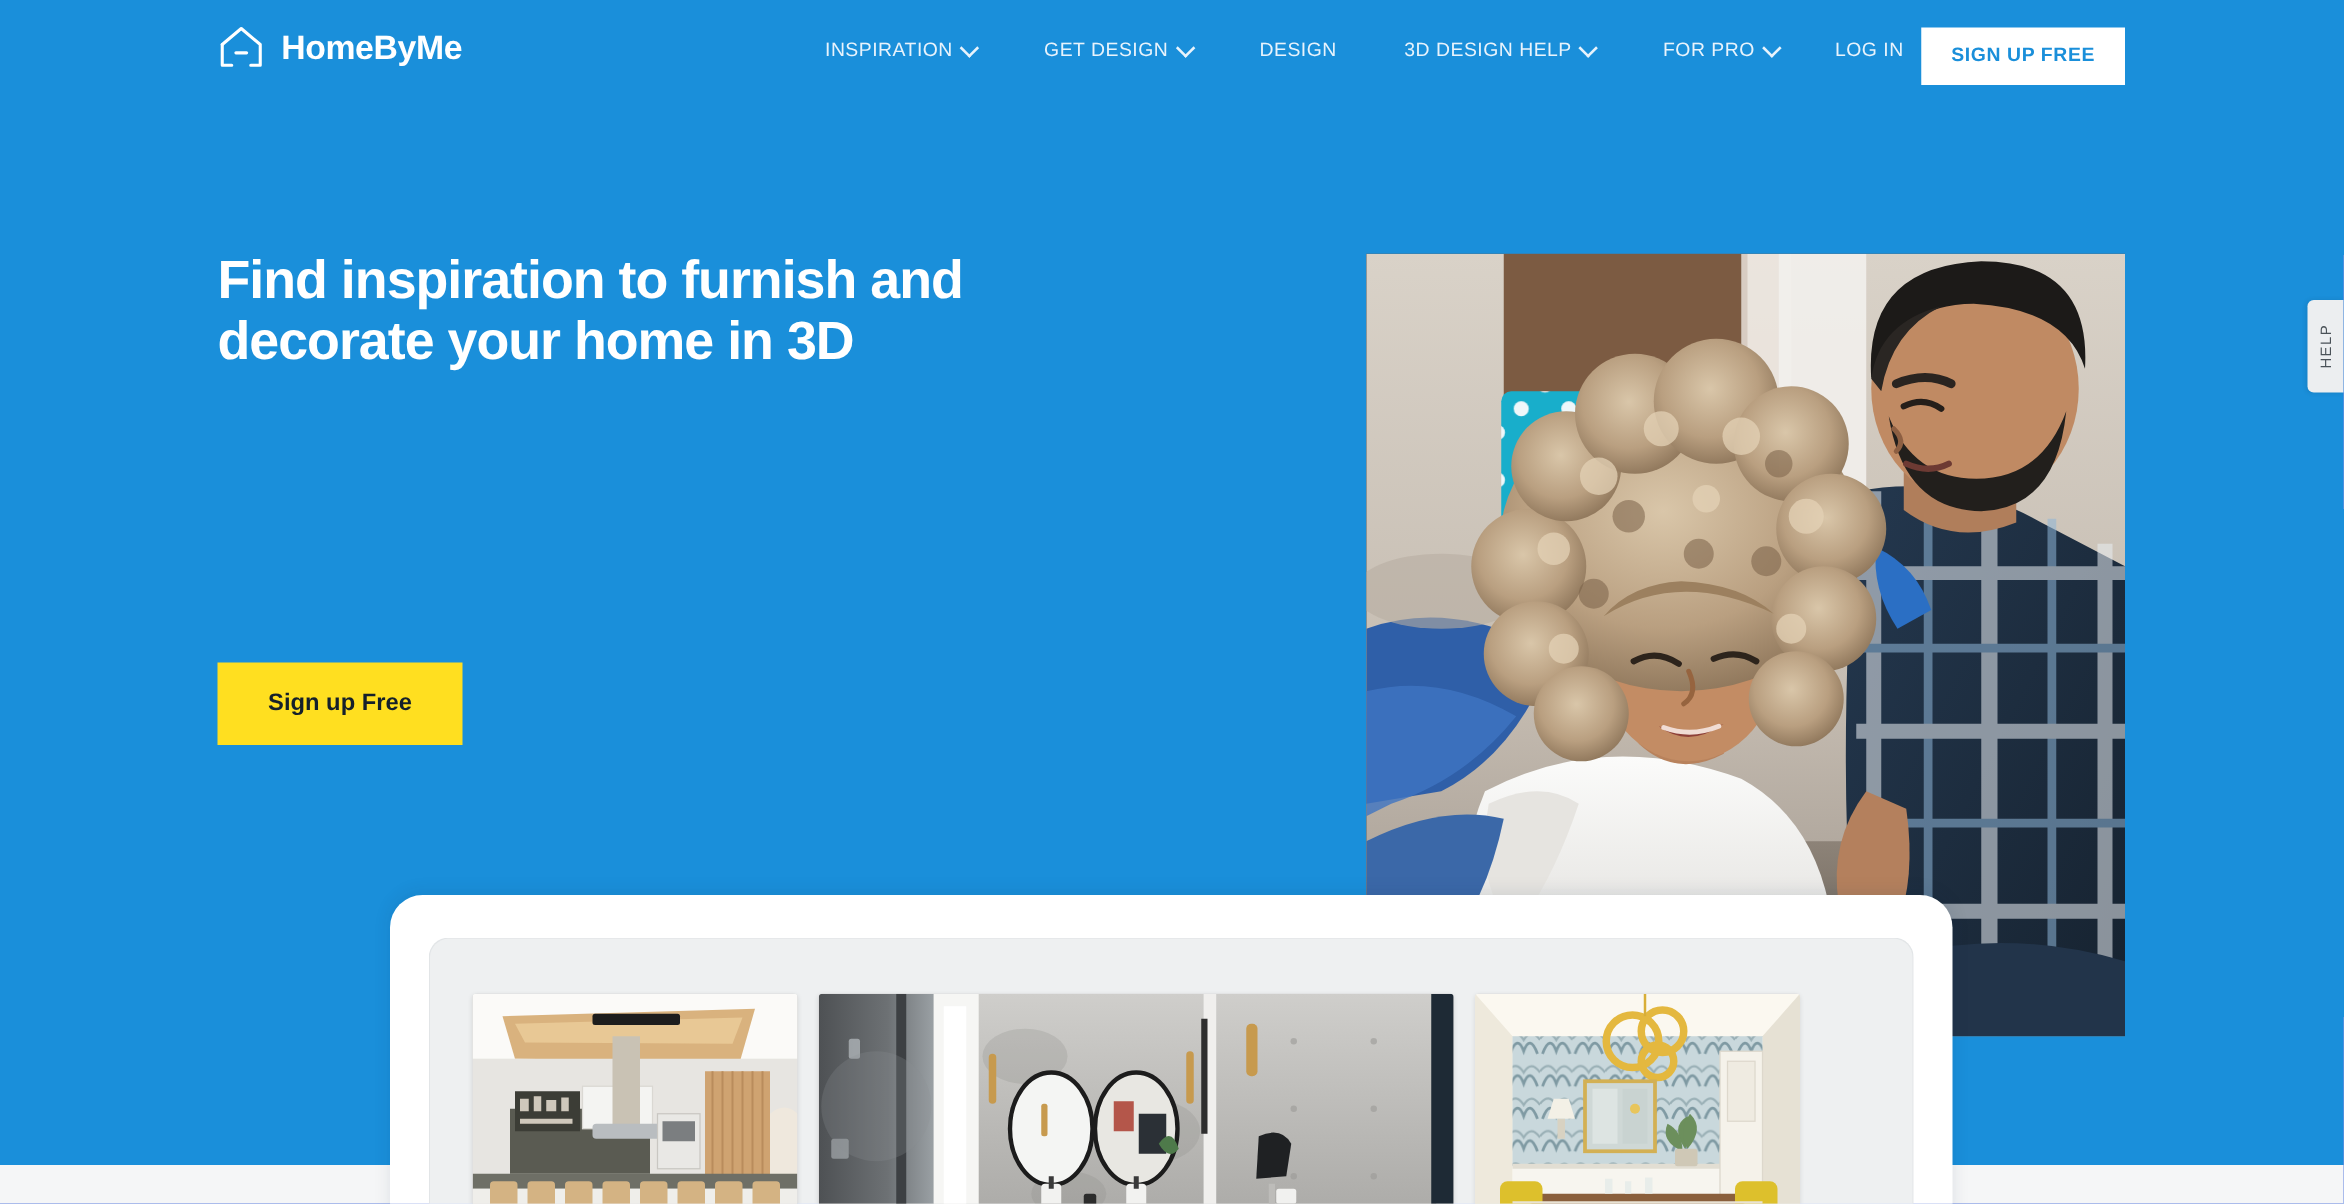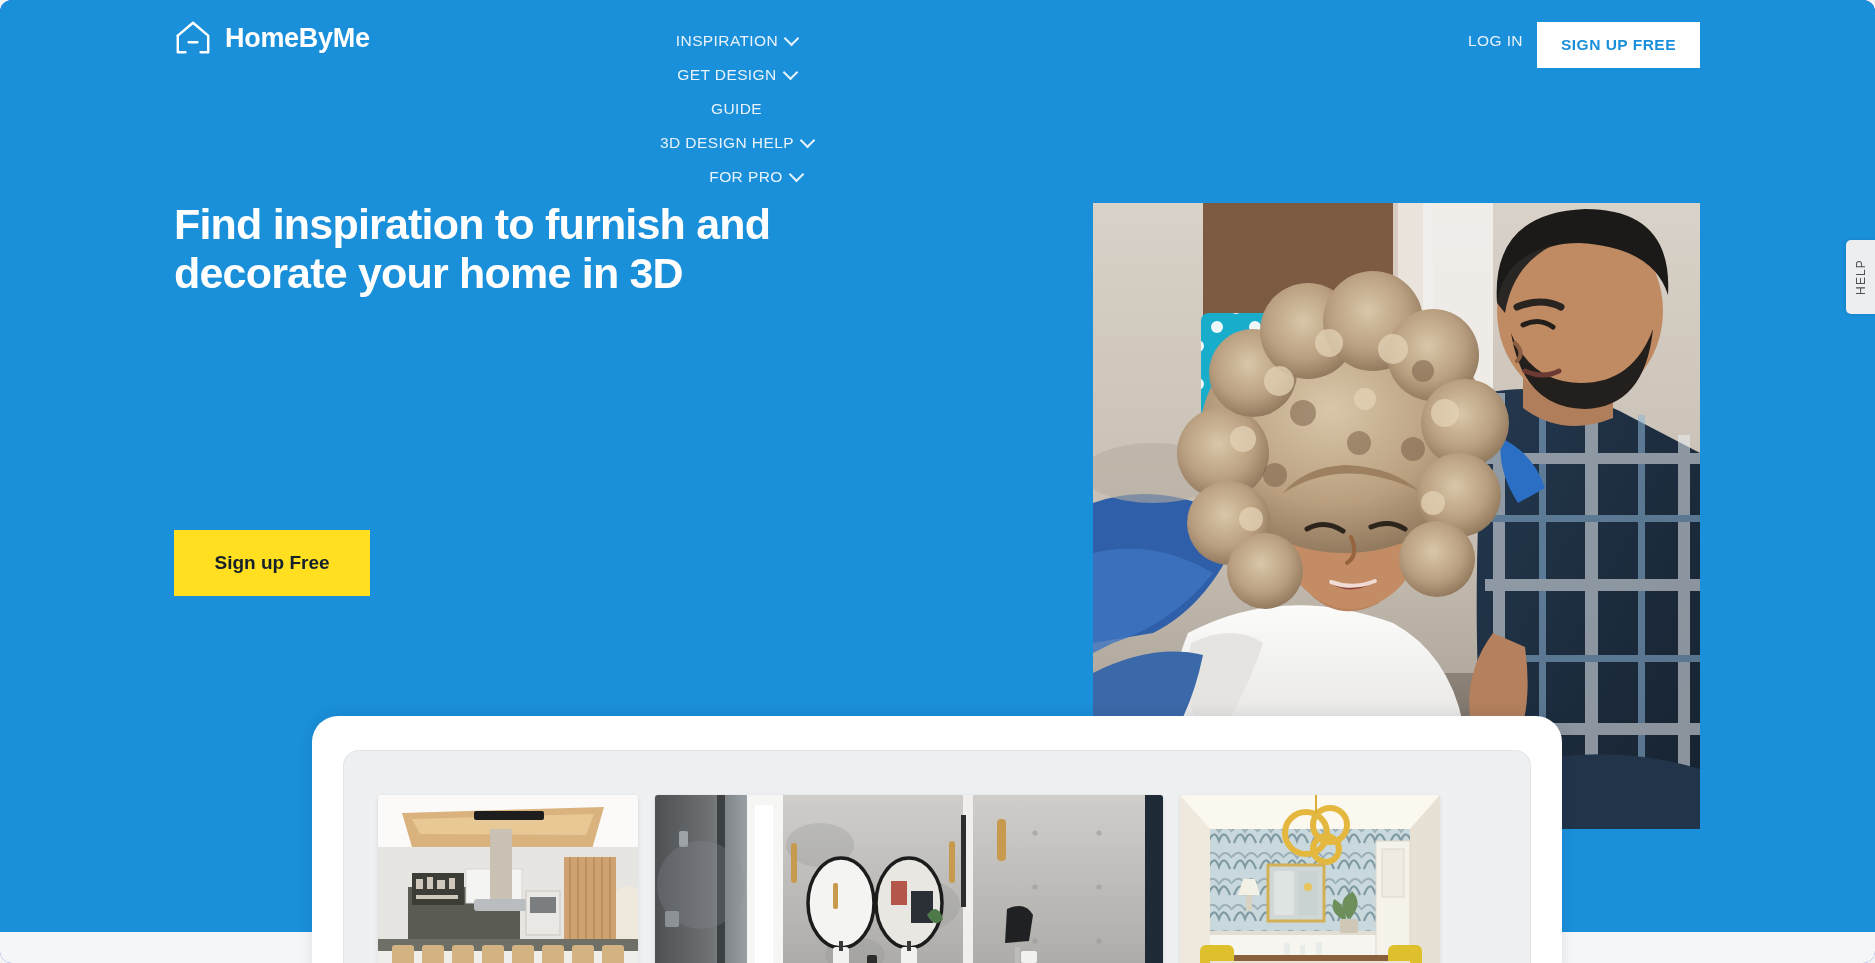--- a/index.html
+++ b/index.html
@@ -12,21 +12,20 @@
     font-family: "Liberation Sans", sans-serif;
     background: #f4f4f5;
   }
 
   .page {
     position: relative;
     width: 1875px;
     height: 963px;
     overflow: hidden;
     background: #1d4ed8;
-    border-radius: 12px;
   }
 
   
   .hero-band {
     position: absolute;
     left: 0; top: 0;
     width: 1875px;
     height: 932px;
     background: #1a8fda;
   }
@@ -60,22 +59,21 @@
     line-height: 1;
     white-space: nowrap;
   }
 
   .main-nav {
     position: absolute;
     left: 660px;
     top: 26px;
     display: flex;
     align-items: center;
-    gap: 4px;
-    flex-direction: column;
+    gap: 16px;
   }
   .nav-item {
     display: flex;
     align-items: center;
     gap: 8px;
     color: #e8f3fc;
     font-size: 15.5px;
     letter-spacing: 0.4px;
     text-decoration: none;
     white-space: nowrap;
@@ -273,21 +271,21 @@
     <nav class="main-nav">
       <a class="nav-item" href="#">
         <span>INSPIRATION</span>
         <i class="chev"></i>
       </a>
       <a class="nav-item" href="#">
         <span>GET DESIGN</span>
         <i class="chev"></i>
       </a>
       <a class="nav-item" href="#">
-        <span>GUIDE</span>
+        <span>DESIGN</span>
       </a>
       <a class="nav-item" href="#">
         <span>3D DESIGN HELP</span>
         <i class="chev"></i>
       </a>
       <a class="nav-item" href="#">
         <span>FOR PRO</span>
         <i class="chev"></i>
       </a>
     </nav>

